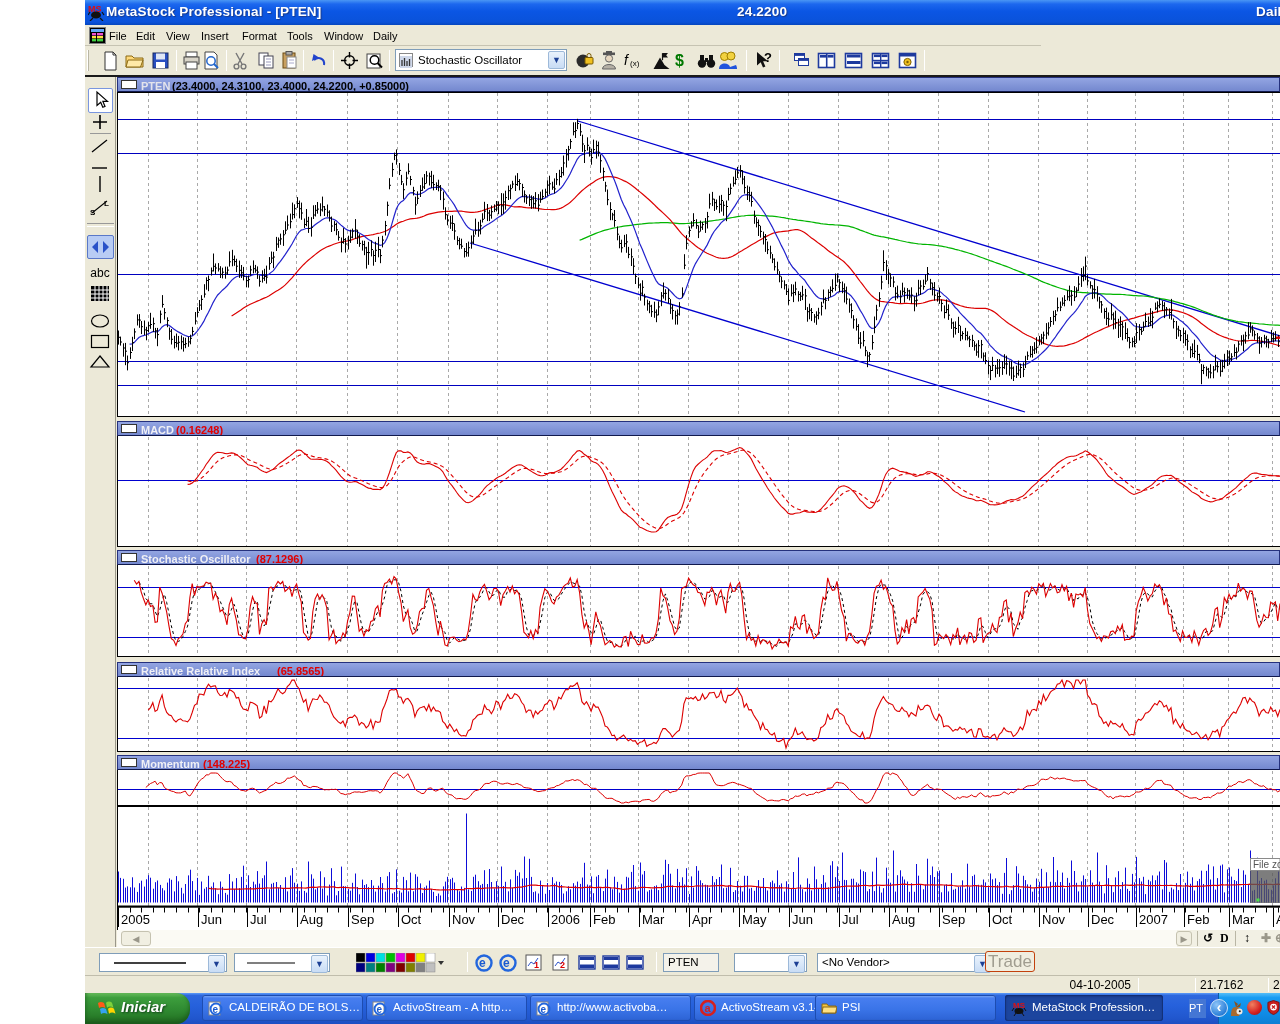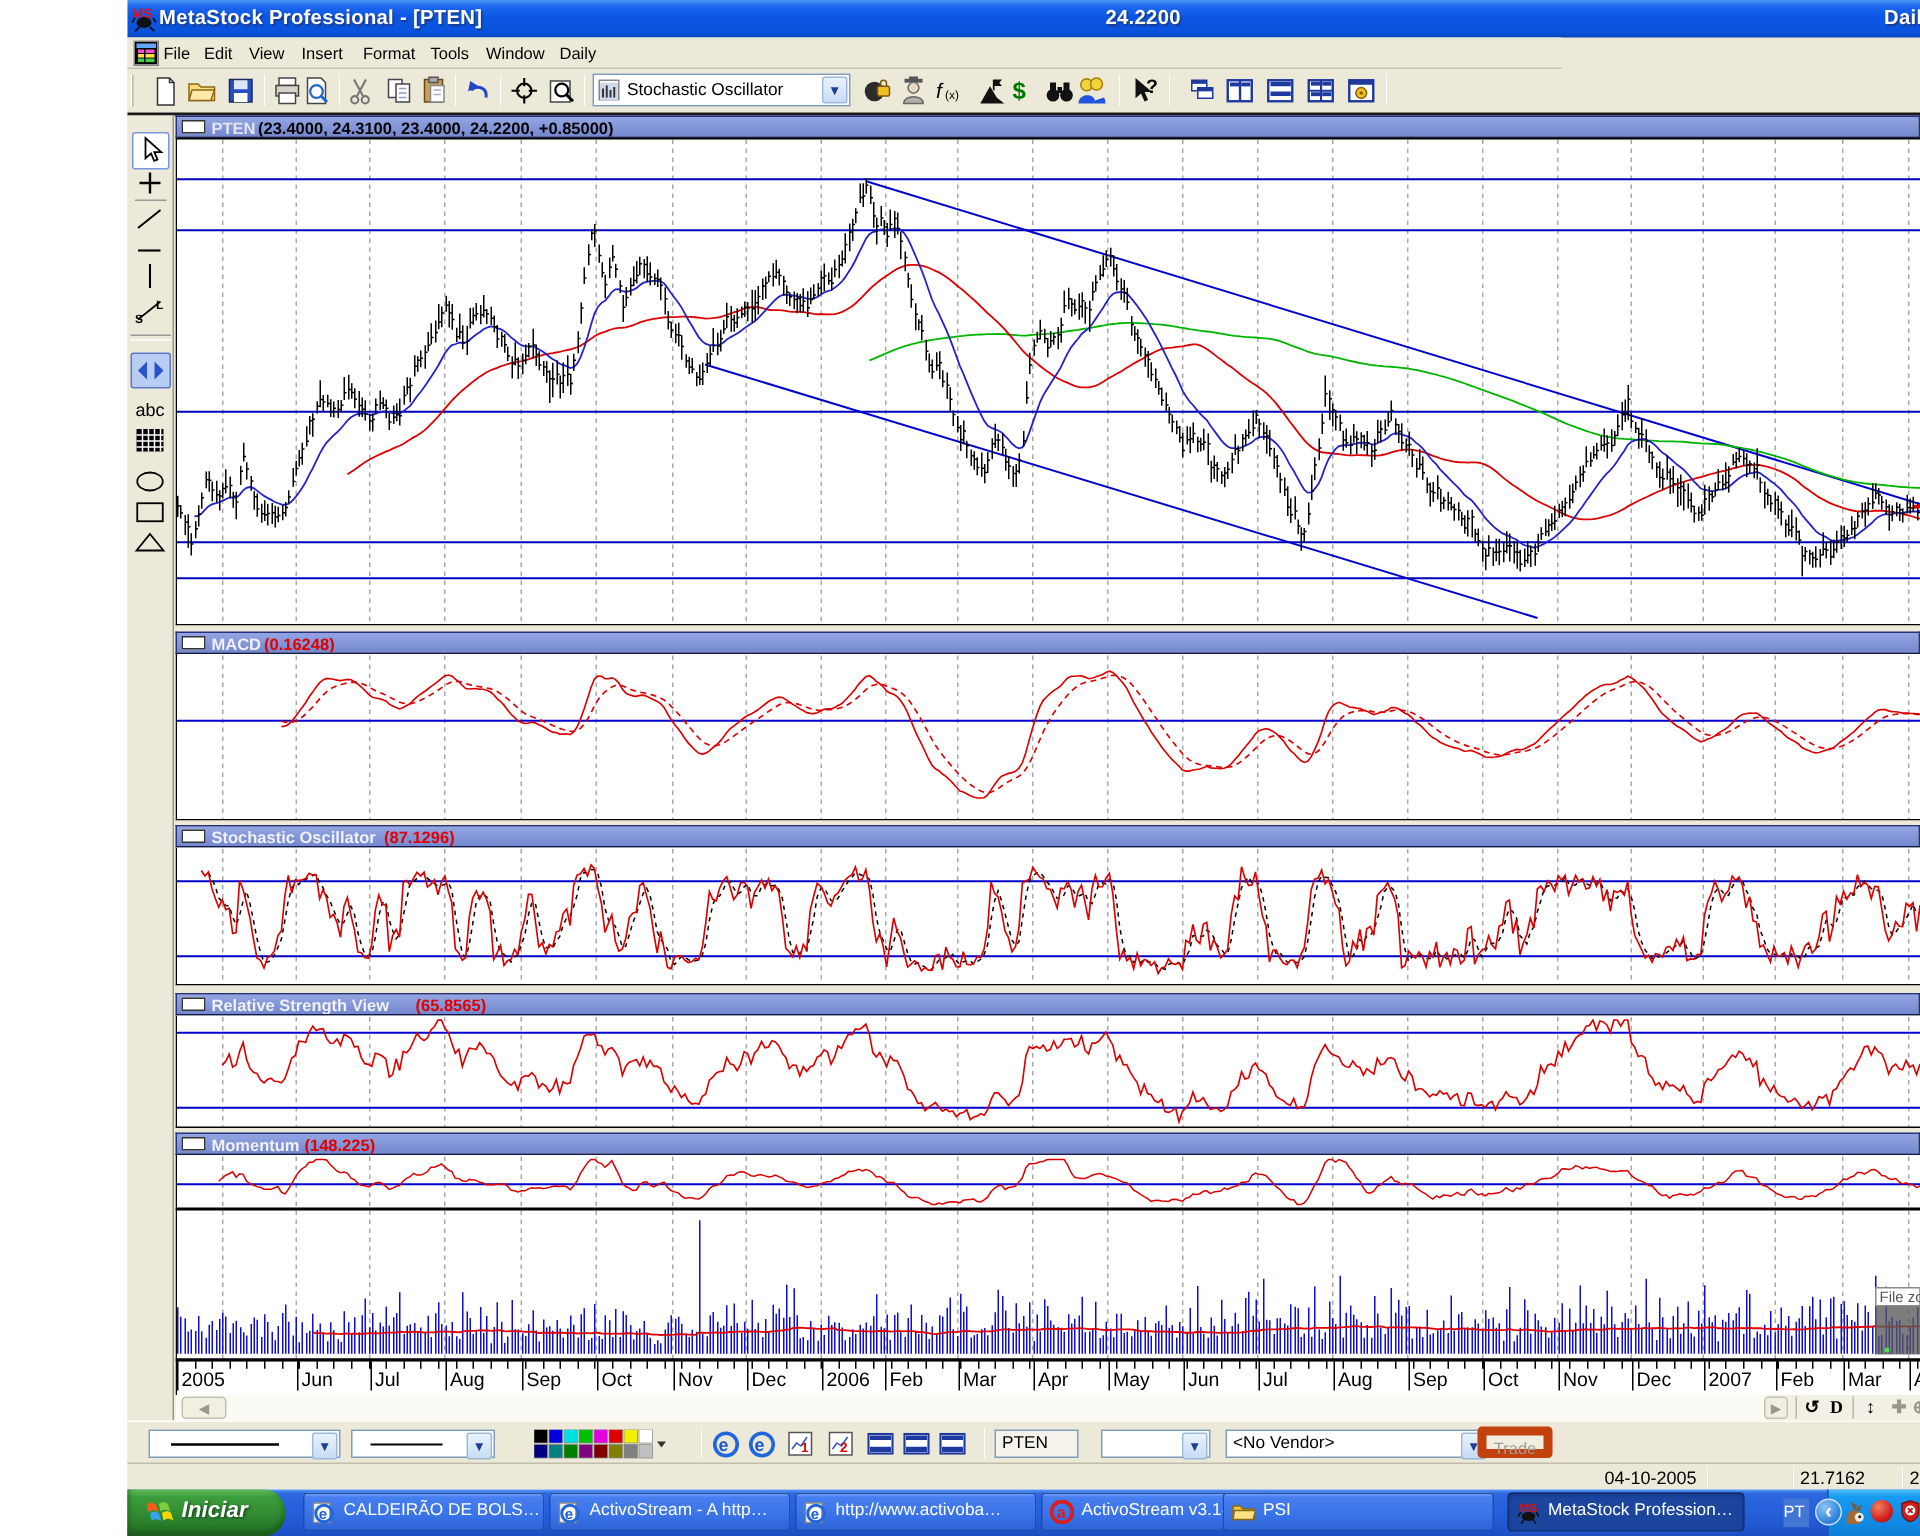--- a/index.html
+++ b/index.html
@@ -375,21 +375,21 @@
     <line x1="1272.5" y1="566" x2="1272.5" y2="656" stroke="#a9a9a9" stroke-width="1" stroke-dasharray="3,3"></line>
     <line x1="118" y1="587.5" x2="1280" y2="587.5" stroke="#0000cf" stroke-width="1.2"></line>
     <line x1="118" y1="637.5" x2="1280" y2="637.5" stroke="#0000cf" stroke-width="1.2"></line>
     <polyline fill="none" stroke="#000" stroke-width="1.0" stroke-dasharray="3,3" points="138.9,581.9 141.2,585.8 143.5,590.8 145.8,598.6 148.2,601.1 150.5,603.7 152.8,603.9 155.1,611.4 157.4,616.5 159.7,610.4 162.1,600.7 164.4,594.2 166.7,602.6 169,613.6 171.3,625.7 173.7,635 176,641.4 178.3,641.4 180.6,640.3 182.9,636.6 185.3,631.6 187.6,626.1 189.9,613.8 192.2,600.4 194.5,592.1 196.9,588.6 199.2,589.7 201.5,586.7 203.8,586.4 206.1,584.8 208.5,583.7 210.8,582.9 213.1,588.6 215.4,591.9 217.7,597 220.1,601.1 222.4,606.5 224.7,612.1 227,616.5 229.3,614.8 231.6,609.1 234,604.3 236.3,609.5 238.6,621.7 240.9,629.9 243.2,636.1 245.6,637.4 247.9,635.4 250.2,624.9 252.5,610.9 254.8,602.1 257.2,600.9 259.5,613.5 261.8,620.5 264.1,625.9 266.4,622.7 268.8,610.9 271.1,600 273.4,588.5 275.7,587.5 278,585.6 280.4,583.6 282.7,582.3 285,585.6 287.3,587.4 289.6,589.1 292,590.8 294.3,590.3 296.6,589.5 298.9,588.6 301.2,593.3 303.5,609.5 305.9,623.3 308.2,636 310.5,638 312.8,630 315.1,616.3 317.5,601.5 319.8,597.4 322.1,596 324.4,597.9 326.7,600.6 329.1,615.6 331.4,627.5 333.7,635.1 336,636.3 338.3,638.1 340.7,641.3 343,637.8 345.3,636.4 347.6,630 349.9,623.3 352.3,609.8 354.6,601.7 356.9,602.1 359.2,613.8 361.5,624.5 363.9,631.9 366.2,631.4 368.5,632.3 370.8,627.4 373.1,624.4 375.4,617 377.8,611.8 380.1,610.6 382.4,604.5 384.7,596.9 387,585.4 389.4,581.6 391.7,581.8 394,579.8 396.3,579.9 398.6,582.7 401,591.3 403.3,605.5 405.6,613.2 407.9,615.6 410.2,617.5 412.6,623.8 414.9,631.4 417.2,630.8 419.5,623.3 421.8,615.3 424.2,609.5 426.5,602.4 428.8,595.7 431.1,592.1 433.4,597.2 435.8,608.3 438.1,621 440.4,626.1 442.7,629.5 445,632.7 447.3,641 449.7,643 452,640.4 454.3,637.5 456.6,638.2 458.9,639.7 461.3,641 463.6,640.5 465.9,639.9 468.2,636.7 470.5,628.9 472.9,613.8 475.2,603.1 477.5,598.1 479.8,597.3 482.1,593.3 484.5,587.9 486.8,587.8 489.1,591.9 491.4,596 493.7,595 496.1,591.2 498.4,589.3 500.7,594.9 503,597.2 505.3,597.2 507.7,590.8 510,589.9 512.3,588.2 514.6,590.6 516.9,590.1 519.2,593 521.6,599 523.9,612.9 526.2,626.2 528.5,634.9 530.8,634.4 533.2,635.6 535.5,632.9 537.8,633.8 540.1,623.3 542.4,612.6 544.8,597.8 547.1,592.5 549.4,591.7 551.7,596 554,600.3 556.4,601 558.7,598.8 561,594.6 563.3,591.1 565.6,587.6 568,584.8 570.3,581.9 572.6,582.7 574.9,583.7 577.2,584.3 579.6,586.1 581.9,595.6 584.2,611.6 586.5,621.5 588.8,627 591.1,632.6 593.5,634.2 595.8,627.9 598.1,620 600.4,619.4 602.7,627.3 605.1,635.3 607.4,641.1 609.7,642.7 612,641.9 614.3,643.3 616.7,644.8 619,646.3 621.3,646.2 623.6,643.6 625.9,640.1 628.3,640 630.6,638.1 632.9,638.5 635.2,636.3 637.5,640.6 639.9,642.9 642.2,641.2 644.5,640.7 646.8,640.3 649.1,642.9 651.5,641.1 653.8,639.5 656.1,636.2 658.4,629.9 660.7,613.2 663,600.8 665.4,593.9 667.7,600.5 670,608.9 672.3,617.9 674.6,626.7 677,630.2 679.3,628 681.6,612.8 683.9,598.2 686.2,587.4 688.6,583.9 690.9,582.1 693.2,581.6 695.5,584.2 697.8,587.7 700.2,590.4 702.5,594.7 704.8,599 707.1,598.8 709.4,596.6 711.8,590.7 714.1,591 716.4,595.2 718.7,597.5 721,596.5 723.4,595.4 725.7,601.7 728,602.4 730.3,596.3 732.6,589 735,588.7 737.3,589.3 739.6,586.3 741.9,587.9 744.2,599.2 746.5,618.3 748.9,630.8 751.2,637.8 753.5,637.5 755.8,641.6 758.1,640 760.5,641.7 762.8,639.7 765.1,641.3 767.4,641.3 769.7,641.8 772.1,644.6 774.4,645.2 776.7,646.3 779,643 781.3,642 783.7,641.5 786,642.3 788.3,643.6 790.6,638.2 792.9,633.8 795.3,623.9 797.6,623.9 799.9,624.1 802.2,624 804.5,620.1 806.9,621.5 809.2,624.9 811.5,630.4 813.8,632.1 816.1,635.4 818.4,635.9 820.8,626.4 823.1,613.4 825.4,602.3 827.7,591.7 830,587.8 832.4,584.6 834.7,588.6 837,587.2 839.3,589.5 841.6,596.4 844,608.4 846.3,623 848.6,630.7 850.9,636 853.2,635.2 855.6,638 857.9,641.3 860.2,641.8 862.5,641.2 864.8,641.8 867.2,640.5 869.5,637.8 871.8,627.7 874.1,613.3 876.4,598 878.8,588.2 881.1,583.9 883.4,584.9 885.7,585.2 888,589.7 890.3,594.2 892.7,600.9 895,613.3 897.3,627 899.6,638.5 901.9,637.5 904.3,633.6 906.6,626.5 908.9,628.6 911.2,624.2 913.5,623.6 915.9,620.1 918.2,612.6 920.5,604.9 922.8,594.5 925.1,591.7 927.5,591.6 929.8,594 932.1,601.4 934.4,618.4 936.7,633.2 939.1,641 941.4,638.1 943.7,636.5 946,636.7 948.3,637 950.7,639 953,638.9 955.3,639 957.6,633.5 959.9,636.9 962.2,637 964.6,639.3 966.9,638.7 969.2,636.9 971.5,636.3 973.8,636.2 976.2,638.6 978.5,633.8 980.8,625.6 983.1,626.6 985.4,632.5 987.8,637.7 990.1,634.3 992.4,630 994.7,628.8 997,628.8 999.4,626.7 1001.7,622.1 1004,611.8 1006.3,606 1008.6,607.9 1011,611.8 1013.3,623.9 1015.6,626 1017.9,629.3 1020.2,621.2 1022.6,617.9 1024.9,607.8 1027.2,600.6 1029.5,592.5 1031.8,590.7 1034.1,590.3 1036.5,590.3 1038.8,589.1 1041.1,588.2 1043.4,584.6 1045.7,588.9 1048.1,590 1050.4,590 1052.7,587.2 1055,585.9 1057.3,588.9 1059.7,590.2 1062,589.7 1064.3,589.1 1066.6,587.3 1068.9,592.7 1071.3,593.5 1073.6,600.5 1075.9,598.2 1078.2,598.8 1080.5,594.2 1082.9,595.1 1085.2,592.6 1087.5,598 1089.8,606.9 1092.1,620.5 1094.5,628.3 1096.8,633.4 1099.1,636.3 1101.4,639 1103.7,638.1 1106,637.8 1108.4,636.7 1110.7,635.4 1113,633.6 1115.3,632.1 1117.6,630.3 1120,630.2 1122.3,627.2 1124.6,631.9 1126.9,634.8 1129.2,639.7 1131.6,638.3 1133.9,637.4 1136.2,627.9 1138.5,616.2 1140.8,602.7 1143.2,594.9 1145.5,592.1 1147.8,593.8 1150.1,596.7 1152.4,596.9 1154.8,591.2 1157.1,588.1 1159.4,585.2 1161.7,587.4 1164,593.4 1166.4,597.8 1168.7,605.6 1171,608.8 1173.3,620 1175.6,625.3 1177.9,632.4 1180.3,635.7 1182.6,636 1184.9,636.6 1187.2,635.2 1189.5,636.5 1191.9,638.2 1194.2,636.1 1196.5,636.8 1198.8,637.7 1201.1,639.6 1203.5,637.3 1205.8,631.8 1208.1,631.4 1210.4,632.1 1212.7,630.8 1215.1,622.2 1217.4,613.8 1219.7,614.9 1222,617.7 1224.3,614.3 1226.7,605.9 1229,598.1 1231.3,598.7 1233.6,596.3 1235.9,596.8 1238.3,591.4 1240.6,589.9 1242.9,587.4 1245.2,589.8 1247.5,592.4 1249.8,593.4 1252.2,593.7 1254.5,595.9 1256.8,605.7 1259.1,617.6 1261.4,623.4 1263.8,621.5 1266.1,618.3 1268.4,616.6 1270.7,612.5 1273,608.1 1275.4,602.8 1277.7,609.1 1280,608.8"></polyline>
     <polyline fill="none" stroke="#dc0000" stroke-width="1.1" points="134.2,580.3 136.6,584 138.9,581.4 141.2,592.1 143.5,598.8 145.8,604.8 148.2,599.8 150.5,606.5 152.8,605.5 155.1,622.3 157.4,621.7 159.7,587.1 162.1,593.2 164.4,602.4 166.7,612.2 169,626.2 171.3,638.6 173.7,640.3 176,645.4 178.3,638.5 180.6,637.1 182.9,634.1 185.3,623.7 187.6,620.5 189.9,597.2 192.2,583.6 194.5,595.6 196.9,586.5 199.2,587.1 201.5,586.5 203.8,585.7 206.1,582.2 208.5,583.3 210.8,583.3 213.1,599.2 215.4,593.2 217.7,598.5 220.1,611.6 222.4,609.6 224.7,615.2 227,624.8 229.3,604.3 231.6,598.3 234,610.4 236.3,619.9 238.6,634.7 240.9,635.1 243.2,638.3 245.6,638.8 247.9,629.1 250.2,606.9 252.5,596.7 254.8,602.7 257.2,603.4 259.5,634.4 261.8,623.7 264.1,619.7 266.4,624.7 268.8,588.4 271.1,587 273.4,590.1 275.7,585.4 278,581.5 280.4,584 282.7,581.5 285,591.4 287.3,589.4 289.6,586.6 292,596.5 294.3,587.9 296.6,584 298.9,594.1 301.2,601.8 303.5,632.5 305.9,635.5 308.2,640.1 310.5,638.3 312.8,611.7 315.1,598.9 317.5,594 319.8,599.4 322.1,594.7 324.4,599.6 326.7,607.5 329.1,639.7 331.4,635.3 333.7,630.2 336,643.6 338.3,640.5 340.7,639.8 343,632.9 345.3,636.3 347.6,620.9 349.9,612.6 352.3,596.1 354.6,596.3 356.9,613.9 359.2,631.2 361.5,628.6 363.9,636 366.2,629.7 368.5,631.2 370.8,621.4 373.1,620.5 375.4,609 377.8,605.9 380.1,617 382.4,590.5 384.7,583.4 387,582.5 389.4,579 391.7,584 394,576.6 396.3,579.1 398.6,592.4 401,602.5 403.3,621.6 405.6,615.5 407.9,609.8 410.2,627.4 412.6,634.1 414.9,632.7 417.2,625.5 419.5,611.7 421.8,608.8 424.2,608.1 426.5,590.4 428.8,588.4 431.1,597.4 433.4,605.6 435.8,622 438.1,635.3 440.4,621 442.7,632.2 445,644.9 447.3,645.9 449.7,638.1 452,637.3 454.3,637.1 456.6,640.2 458.9,641.7 461.3,641 463.6,638.9 465.9,639.8 468.2,631.5 470.5,615.3 472.9,594.4 475.2,599.5 477.5,600.5 479.8,592 482.1,587.3 484.5,584.4 486.8,591.6 489.1,599.7 491.4,596.6 493.7,588.7 496.1,588.2 498.4,591 500.7,605.6 503,594.8 505.3,591.1 507.7,586.6 510,592.1 512.3,586 514.6,593.7 516.9,590.5 519.2,594.7 521.6,611.8 523.9,632.2 526.2,634.7 528.5,637.9 530.8,630.6 533.2,638.4 535.5,629.7 537.8,633.2 540.1,607 542.4,597.7 544.8,588.8 547.1,591 549.4,595.2 551.7,601.8 554,604 556.4,597.2 558.7,595.3 561,591.3 563.3,586.8 565.6,584.6 568,583.1 570.3,578 572.6,587.1 574.9,586 577.2,579.7 579.6,592.6 581.9,614.4 584.2,627.9 586.5,622.3 588.8,630.8 591.1,644.6 593.5,627.3 595.8,611.9 598.1,620.8 600.4,625.4 602.7,635.7 605.1,644.7 607.4,642.8 609.7,640.5 612,642.4 614.3,647.2 616.7,645 619,646.8 621.3,646.9 623.6,637.1 625.9,636.4 628.3,646.5 630.6,631.3 632.9,637.8 635.2,639.6 637.5,644.4 639.9,644.6 642.2,634.5 644.5,642.9 646.8,643.3 649.1,642.3 651.5,637.8 653.8,638.4 656.1,632.6 658.4,618.8 660.7,588 663,595.6 665.4,598 667.7,607.9 670,620.7 672.3,625 674.6,634.5 677,631.1 679.3,618.5 681.6,588.7 683.9,587.3 686.2,586.2 688.6,578.1 690.9,581.9 693.2,584.8 695.5,586 697.8,592.3 700.2,592.9 702.5,598.9 704.8,605.3 707.1,592.1 709.4,592.5 711.8,587.6 714.1,593 716.4,605.1 718.7,594.4 721,590.1 723.4,601.8 725.7,613.2 728,592.3 730.3,583.5 732.6,591.3 735,591.2 737.3,585.5 739.6,582.3 741.9,595.9 744.2,619.6 746.5,639.3 748.9,633.6 751.2,640.4 753.5,638.5 755.8,645.9 758.1,635.6 760.5,643.7 762.8,639.7 765.1,640.4 767.4,643.7 769.7,641.2 772.1,649 774.4,645.3 776.7,644.5 779,639.2 781.3,642.4 783.7,642.9 786,641.7 788.3,646.1 790.6,626.8 792.9,628.6 795.3,616.3 797.6,626.8 799.9,629.1 802.2,616.2 804.5,614.9 806.9,633.6 809.2,626.3 811.5,631.5 813.8,638.5 816.1,636.3 818.4,633 820.8,609.8 823.1,597.3 825.4,599.8 827.7,577.9 830,585.5 832.4,590.4 834.7,589.8 837,581.3 839.3,597.3 841.6,610.5 844,617.3 846.3,641.2 848.6,633.5 850.9,633.4 853.2,638.7 855.6,642 857.9,643.2 860.2,640.2 862.5,640.1 864.8,645.1 867.2,636.4 869.5,631.8 871.8,614.9 874.1,593.2 876.4,586.1 878.8,585.4 881.1,580.1 883.4,589.3 885.7,586.3 888,593.6 890.3,602.8 892.7,606.3 895,630.7 897.3,643.9 899.6,641 901.9,627.7 904.3,632.1 906.6,619.6 908.9,633.9 911.2,619.2 913.5,617.6 915.9,623.4 918.2,596.9 920.5,594.3 922.8,592.2 925.1,588.5 927.5,594.2 929.8,599.3 932.1,610.7 934.4,645.2 936.7,643.6 939.1,634.1 941.4,636.7 943.7,638.6 946,634.6 948.3,637.6 950.7,644.6 953,634.5 955.3,637.9 957.6,627.9 959.9,644.9 962.2,638.1 964.6,635.1 966.9,642.9 969.2,632.6 971.5,633.5 973.8,642.4 976.2,640 978.5,619.1 980.8,617.8 983.1,642.8 985.4,636.7 987.8,633.4 990.1,632.6 992.4,623.9 994.7,630 997,632.6 999.4,617.4 1001.7,616.4 1004,601.5 1006.3,600 1008.6,622.3 1011,613 1013.3,636.5 1015.6,628.5 1017.9,623 1020.2,612.2 1022.6,618.6 1024.9,592.5 1027.2,590.7 1029.5,594.3 1031.8,587.2 1034.1,589.4 1036.5,594.2 1038.8,583.7 1041.1,586.7 1043.4,583.5 1045.7,596.4 1048.1,590.1 1050.4,583.6 1052.7,588 1055,586 1057.3,592.7 1059.7,591.9 1062,584.6 1064.3,590.8 1066.6,586.3 1068.9,600.9 1071.3,593.2 1073.6,607.4 1075.9,594 1078.2,594.9 1080.5,593.6 1082.9,596.7 1085.2,587.5 1087.5,609.8 1089.8,623.5 1092.1,628.3 1094.5,633.2 1096.8,638.6 1099.1,636.9 1101.4,641.5 1103.7,635.8 1106,636.3 1108.4,638.1 1110.7,631.7 1113,630.9 1115.3,633.7 1117.6,626.2 1120,630.7 1122.3,624.7 1124.6,640.3 1126.9,639.3 1129.2,639.5 1131.6,636.2 1133.9,636.6 1136.2,610.8 1138.5,601.2 1140.8,596 1143.2,587.5 1145.5,592.9 1147.8,601 1150.1,596.2 1152.4,593.5 1154.8,584 1157.1,587 1159.4,584.7 1161.7,590.5 1164,605.1 1166.4,597.8 1168.7,613.9 1171,614.7 1173.3,631.4 1175.6,630 1177.9,635.7 1180.3,641.4 1182.6,630.9 1184.9,637.4 1187.2,637.2 1189.5,635.1 1191.9,642.3 1194.2,630.9 1196.5,637.2 1198.8,644.9 1201.1,636.6 1203.5,630.5 1205.8,628.4 1208.1,635.3 1210.4,632.7 1212.7,624.5 1215.1,609.4 1217.4,607.6 1219.7,627.7 1222,617.6 1224.3,597.6 1226.7,602.6 1229,594.1 1231.3,599.4 1233.6,595.4 1235.9,595.6 1238.3,583.1 1240.6,591 1242.9,588.1 1245.2,590.1 1247.5,599 1249.8,590.9 1252.2,591.2 1254.5,605.7 1256.8,620.2 1259.1,627.1 1261.4,623.1 1263.8,614.4 1266.1,617.5 1268.4,617.7 1270.7,602.2 1273,604.3 1275.4,601.9 1277.7,621 1280,603.5"></polyline>
     <line x1="117.5" y1="565" x2="117.5" y2="657" stroke="#000"></line>
     <line x1="117" y1="656.5" x2="1280" y2="656.5" stroke="#000"></line>
   </svg>
 <div class="phead" style="top:662px">
     <span class="cb"></span>
-    <span class="hname">Relative Strength View</span>
+    <span class="hname">Relative Relative Index</span>
     <span class="hval" style="left:159px;color:#e00000">(65.8565)</span>
   </div>
 <svg style="position:absolute;left:117px;top:677px" width="1163" height="75" viewBox="117 677 1163 75">
     <rect x="117" y="677" width="1163" height="75" fill="#fff"></rect>
     <line x1="148.5" y1="678" x2="148.5" y2="751" stroke="#a9a9a9" stroke-width="1" stroke-dasharray="3,3"></line>
     <line x1="197.5" y1="678" x2="197.5" y2="751" stroke="#a9a9a9" stroke-width="1" stroke-dasharray="3,3"></line>
     <line x1="246.5" y1="678" x2="246.5" y2="751" stroke="#a9a9a9" stroke-width="1" stroke-dasharray="3,3"></line>
     <line x1="296.5" y1="678" x2="296.5" y2="751" stroke="#a9a9a9" stroke-width="1" stroke-dasharray="3,3"></line>
     <line x1="347.5" y1="678" x2="347.5" y2="751" stroke="#a9a9a9" stroke-width="1" stroke-dasharray="3,3"></line>
     <line x1="397.5" y1="678" x2="397.5" y2="751" stroke="#a9a9a9" stroke-width="1" stroke-dasharray="3,3"></line>
@@ -587,21 +587,21 @@
         <rect x="1" y="2" width="16" height="13" fill="#fff" stroke="#1e3a9e" stroke-width="1.4"></rect>
         <rect x="2" y="3" width="14" height="3" fill="#1e3a9e"></rect>
         <rect x="2" y="10.5" width="14" height="3.5" fill="#1e3a9e"></rect>
       </svg></span>
  <span class="abs" style="left:571px;top:4px;width:1px;height:20px;background:#b9b6a5;border-right:1px solid #fff"></span>
  <span class="sunk" style="left:578px;width:56px;background:#f4f2ea">PTEN</span>
  <span class="combo2" style="left:649px;width:73px">
       <span class="drop">▼</span>
     </span>
  <span class="combo2" style="left:732px;width:176px;font-size:11.5px;padding:2px 4px">&lt;No Vendor&gt;<span class="drop">▼</span></span>
- <span class="abs" style="left:900px;top:3px;width:50px;height:21px;background:#f0eee0;border:6px solid #c2410c;border-radius:3px;color:#a09d90;font-size:11px;text-align:center;line-height:19px">Trade</span>
+ <span class="abs" style="left:900px;top:3px;width:50px;height:21px;background:#f0eee0;border:1px solid #c2410c;border-radius:3px;color:#a09d90;font-size:17px;text-align:center;line-height:19px">Trade</span>
 </div>
 <div id="statusbar">
  <span class="abs" style="left:960px;top:2px;width:86px;text-align:right">04-10-2005</span>
  <span class="ssep" style="left:1053px"></span>
  <span class="ssep" style="left:1110px"></span>
  <span class="abs" style="left:1115px;top:2px">21.7162</span>
  <span class="ssep" style="left:1183px"></span>
  <span class="abs" style="left:1188px;top:2px">23</span>
 </div>
 <div id="taskbar">

